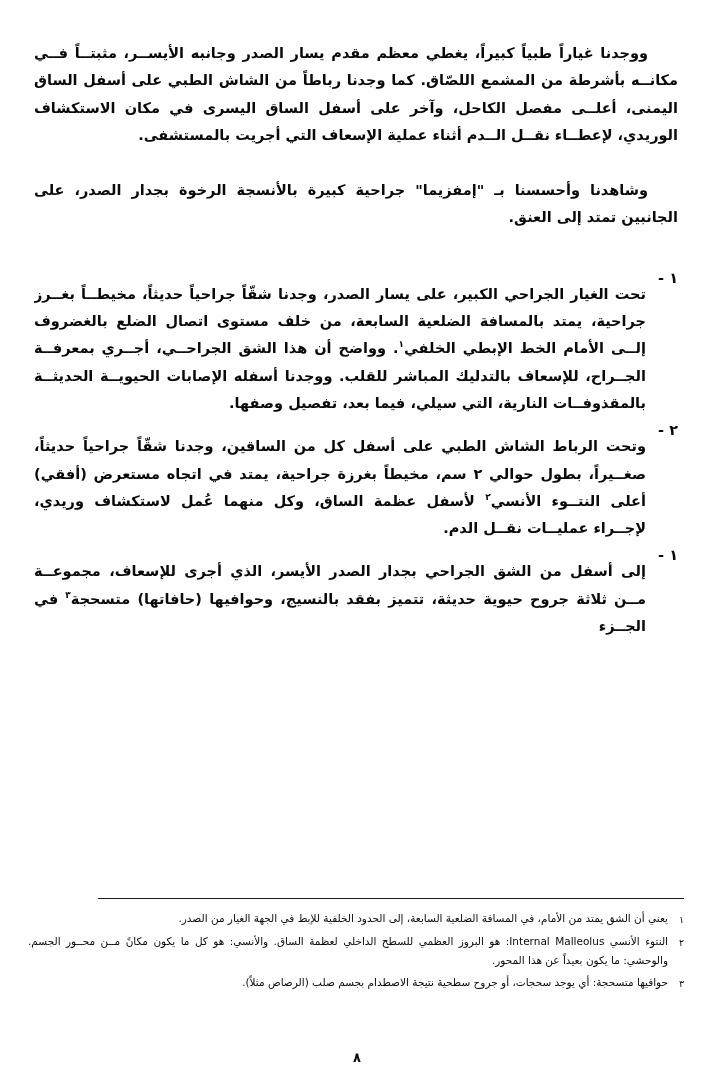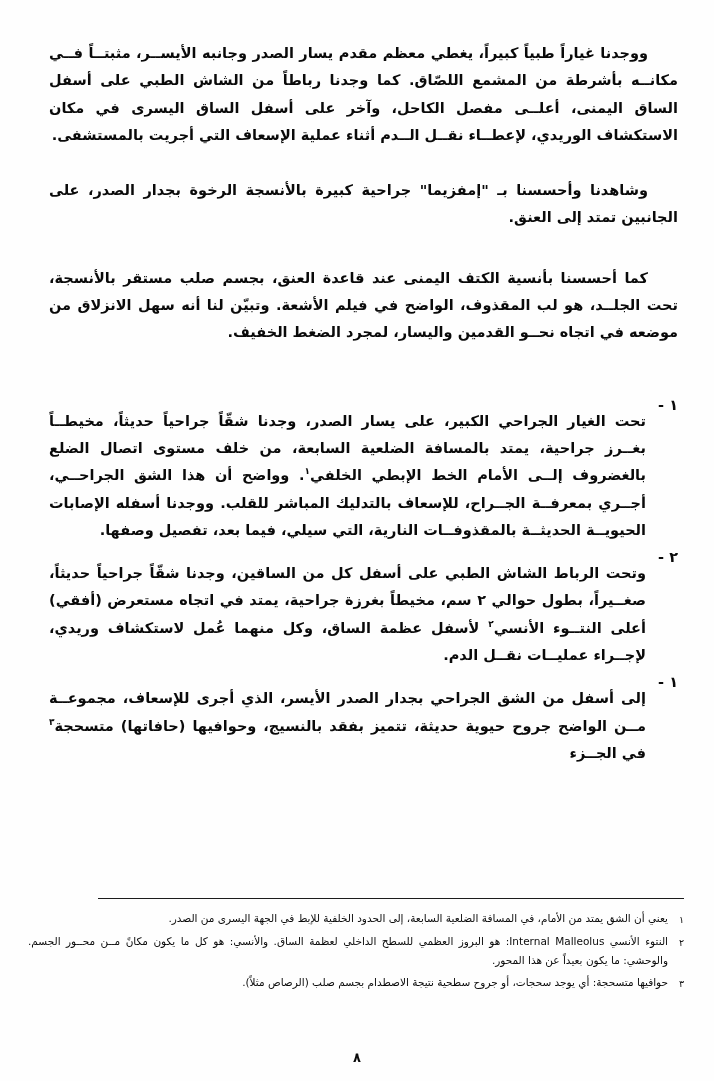--- a/index.html
+++ b/index.html
@@ -11,21 +11,21 @@
   }
   .page {
     position:relative;
     width:714px; height:1081px;
     background:#fefefe;
     direction:rtl;
     overflow:hidden;
   }
   .content {
     position:absolute;
-    top:40px; right:36px; left:49px;
+    top:40px; right:36px; left:34px;
     max-height:852px;
     overflow:hidden;
   }
   .para {
     font-size:14.5px;
     font-weight:bold;
     line-height:27.3px;
     text-align:justify;
   }
   .indent { text-indent:30px; }
@@ -82,21 +82,20 @@
 <body>
 
 <div class="page">
 
   <div class="content">
 
     <p class="para indent mb-p1">ووجدنا غياراً طبياً كبيراً، يغطي معظم مقدم يسار الصدر وجانبه الأيســر، مثبتــاً فــي مكانــه بأشرطة من المشمع اللصّاق. كما وجدنا رباطاً من الشاش الطبي على أسفل الساق اليمنى، أعلــى مفصل الكاحل، وآخر على أسفل الساق اليسرى في مكان الاستكشاف الوريدي، لإعطــاء نقــل الــدم أثناء عملية الإسعاف التي أجريت بالمستشفى.</p>
 
     <p class="para indent mb-p2">وشاهدنا وأحسسنا بـ "إمفزيما" جراحية كبيرة بالأنسجة الرخوة بجدار الصدر، على الجانبين تمتد إلى العنق.</p>
 
-    <p class="para indent mb-p3">كما أحسسنا بأنسية الكتف اليمنى عند قاعدة العنق، بجسم صلب مستقر بالأنسجة، تحت الجلــد، هو لب المقذوف، الواضح في فيلم الأشعة. وتبيّن لنا أنه سهل الانزلاق من موضعه في اتجاه نحــو القدمين واليسار، لمجرد الضغط الخفيف.</p>
 
 
     <div class="list">
 
       <div class="list-item">
         <span class="list-num">١ -</span>
         <div class="list-text"><span>تحت الغيار الجراحي الكبير، على يسار الصدر، وجدنا شقّاً جراحياً حديثاً، مخيطــاً بغــرز جراحية، يمتد بالمسافة الضلعية السابعة، من خلف مستوى اتصال الضلع بالغضروف إلــى الأمام الخط الإبطي الخلفي</span><sup class="fn-ref">١</sup><span>. وواضح أن هذا الشق الجراحــي، أجــري بمعرفــة الجــراح، للإسعاف بالتدليك المباشر للقلب. ووجدنا أسفله الإصابات الحيويــة الحديثــة بالمقذوفــات النارية، التي سيلي، فيما بعد، تفصيل وصفها.</span></div>
       </div>
 
       <div class="list-item">
@@ -104,33 +103,33 @@
         <div class="list-text"><span>وتحت الرباط الشاش الطبي على أسفل كل من الساقين، وجدنا شقّاً جراحياً حديثاً، صغــيراً، بطول حوالي ٢ سم، مخيطاً بغرزة جراحية، يمتد في اتجاه مستعرض (أفقي) أعلى النتــوء الأنسي</span><sup class="fn-ref">٢</sup><span> لأسفل عظمة الساق، وكل منهما عُمل لاستكشاف وريدي، لإجــراء عمليــات نقــل الدم.</span></div>
       </div>
 
     </div>
 
 
     <div class="list">
 
       <div class="list-item">
         <span class="list-num">١ -</span>
-        <div class="list-text"><span>إلى أسفل من الشق الجراحي بجدار الصدر الأيسر، الذي أجرى للإسعاف، مجموعــة مــن الواضح جروح حيوية حديثة، تتميز بفقد بالنسيج، وحوافيها (حافاتها) متسحجة</span><sup class="fn-ref">٣</sup><span> في الجــزء</span></div>
+        <div class="list-text"><span>إلى أسفل من الشق الجراحي بجدار الصدر الأيسر، الذي أجرى للإسعاف، مجموعــة مــن ثلاثة جروح حيوية حديثة، تتميز بفقد بالنسيج، وحوافيها (حافاتها) متسحجة</span><sup class="fn-ref">٣</sup><span> في الجــزء</span></div>
       </div>
 
     </div>
 
   </div>
 
   <div class="footnotes">
     <div class="fn-rule"></div>
 
     <div class="footnote">
       <span class="fn-marker">١</span>
-      <div class="fn-text">يعني أن الشق يمتد من الأمام، في المسافة الضلعية السابعة، إلى الحدود الخلفية للإبط في الجهة اليسرى من الصدر.</div>
+      <div class="fn-text">يعني أن الشق يمتد من الأمام، في المسافة الضلعية السابعة، إلى الحدود الخلفية للإبط في الجهة الغيار من الصدر.</div>
     </div>
 
     <div class="footnote">
       <span class="fn-marker">٢</span>
       <div class="fn-text">النتوء الأنسي Internal Malleolus: هو البروز العظمي للسطح الداخلي لعظمة الساق. والأنسي: هو كل ما يكون مكانً مــن محــور الجسم. والوحشي: ما يكون بعيداً عن هذا المحور.</div>
     </div>
 
     <div class="footnote">
       <span class="fn-marker">٣</span>
       <div class="fn-text">حوافيها متسحجة: أي يوجد سحجات، أو جروح سطحية نتيجة الاصطدام بجسم صلب (الرصاص مثلاً).</div>

